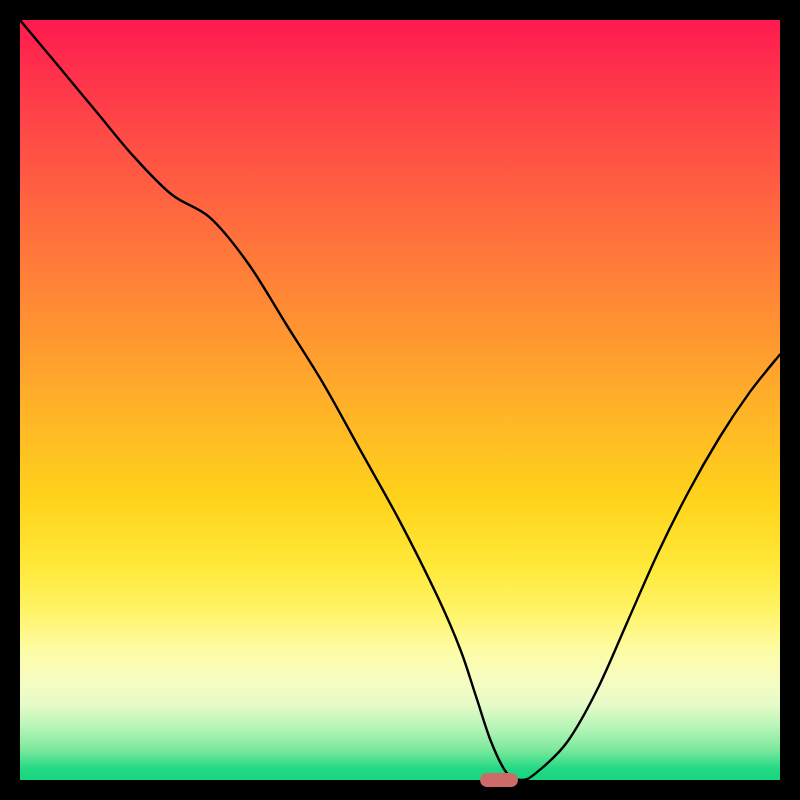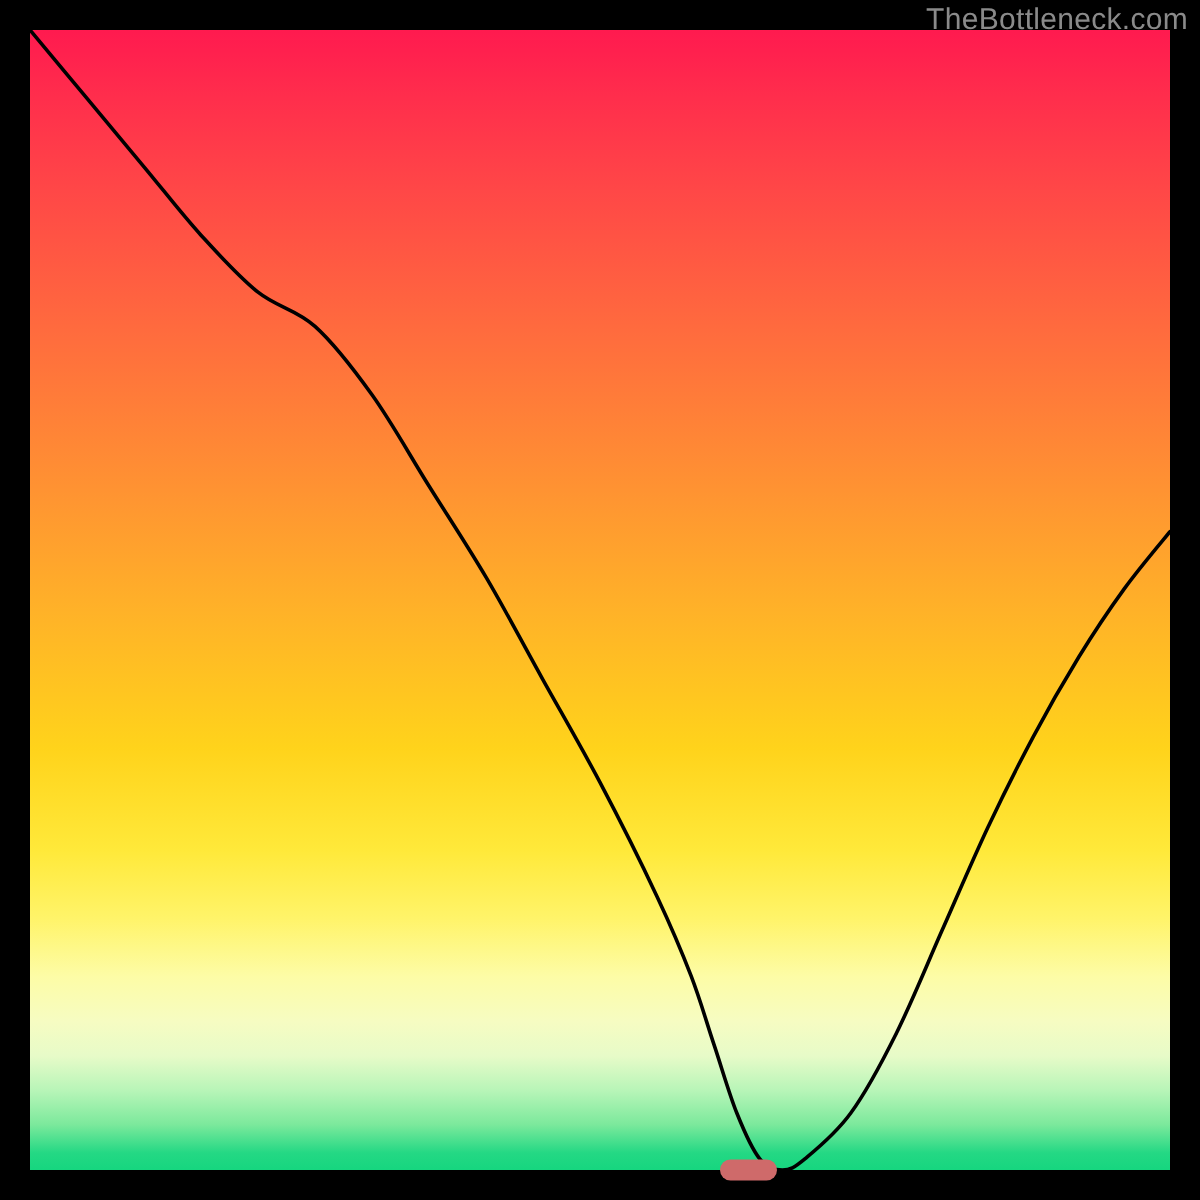--- a/index.html
+++ b/index.html
@@ -73,14 +73,13 @@
 </head>
 <body>
 
 <div class="frame">
   <div class="plot">
     <svg class="curve" viewBox="0 0 760 760" preserveAspectRatio="none">
       <path d="M 0.0 0.0 C 6.3 7.6, 25.3 30.4, 38.0 45.6 C 50.7 60.8, 63.3 76.0, 76.0 91.2 C 88.7 106.4, 101.3 122.9, 114.0 136.8 C 126.7 150.7, 139.3 164.7, 152.0 174.8 C 164.7 184.9, 177.3 186.2, 190.0 197.6 C 202.7 209.0, 215.3 225.5, 228.0 243.2 C 240.7 260.9, 253.3 283.7, 266.0 304.0 C 278.7 324.3, 291.3 343.3, 304.0 364.8 C 316.7 386.3, 329.3 410.4, 342.0 433.2 C 354.7 456.0, 367.3 477.5, 380.0 501.6 C 392.7 525.7, 407.9 556.1, 418.0 577.6 C 428.1 599.1, 434.5 614.3, 440.8 630.8 C 447.1 647.3, 450.9 661.2, 456.0 676.4 C 461.1 691.6, 466.1 709.3, 471.2 722.0 C 476.3 734.7, 481.3 746.1, 486.4 752.4 C 491.5 758.7, 496.5 760.0, 501.6 760.0 C 506.7 760.0, 509.2 758.7, 516.8 752.4 C 524.4 746.1, 537.1 735.9, 547.2 722.0 C 557.3 708.1, 567.5 689.1, 577.6 668.8 C 587.7 648.5, 597.9 623.2, 608.0 600.4 C 618.1 577.6, 628.3 553.5, 638.4 532.0 C 648.5 510.5, 658.7 490.2, 668.8 471.2 C 678.9 452.2, 689.1 434.5, 699.2 418.0 C 709.3 401.5, 719.5 386.3, 729.6 372.4 C 739.7 358.5, 754.9 340.7, 760.0 334.4" fill="none" stroke="#000000" stroke-width="2.4" stroke-linecap="round" stroke-linejoin="round"></path>
     </svg>
     <div class="marker" style="left: 478.8px; top: 760px; background: rgb(207, 106, 106);"></div>
   </div>
-  <div class="watermark" style="color: rgb(138, 138, 138);">TheBottleneck.com</div>
 </div>
 
 </body></html>

